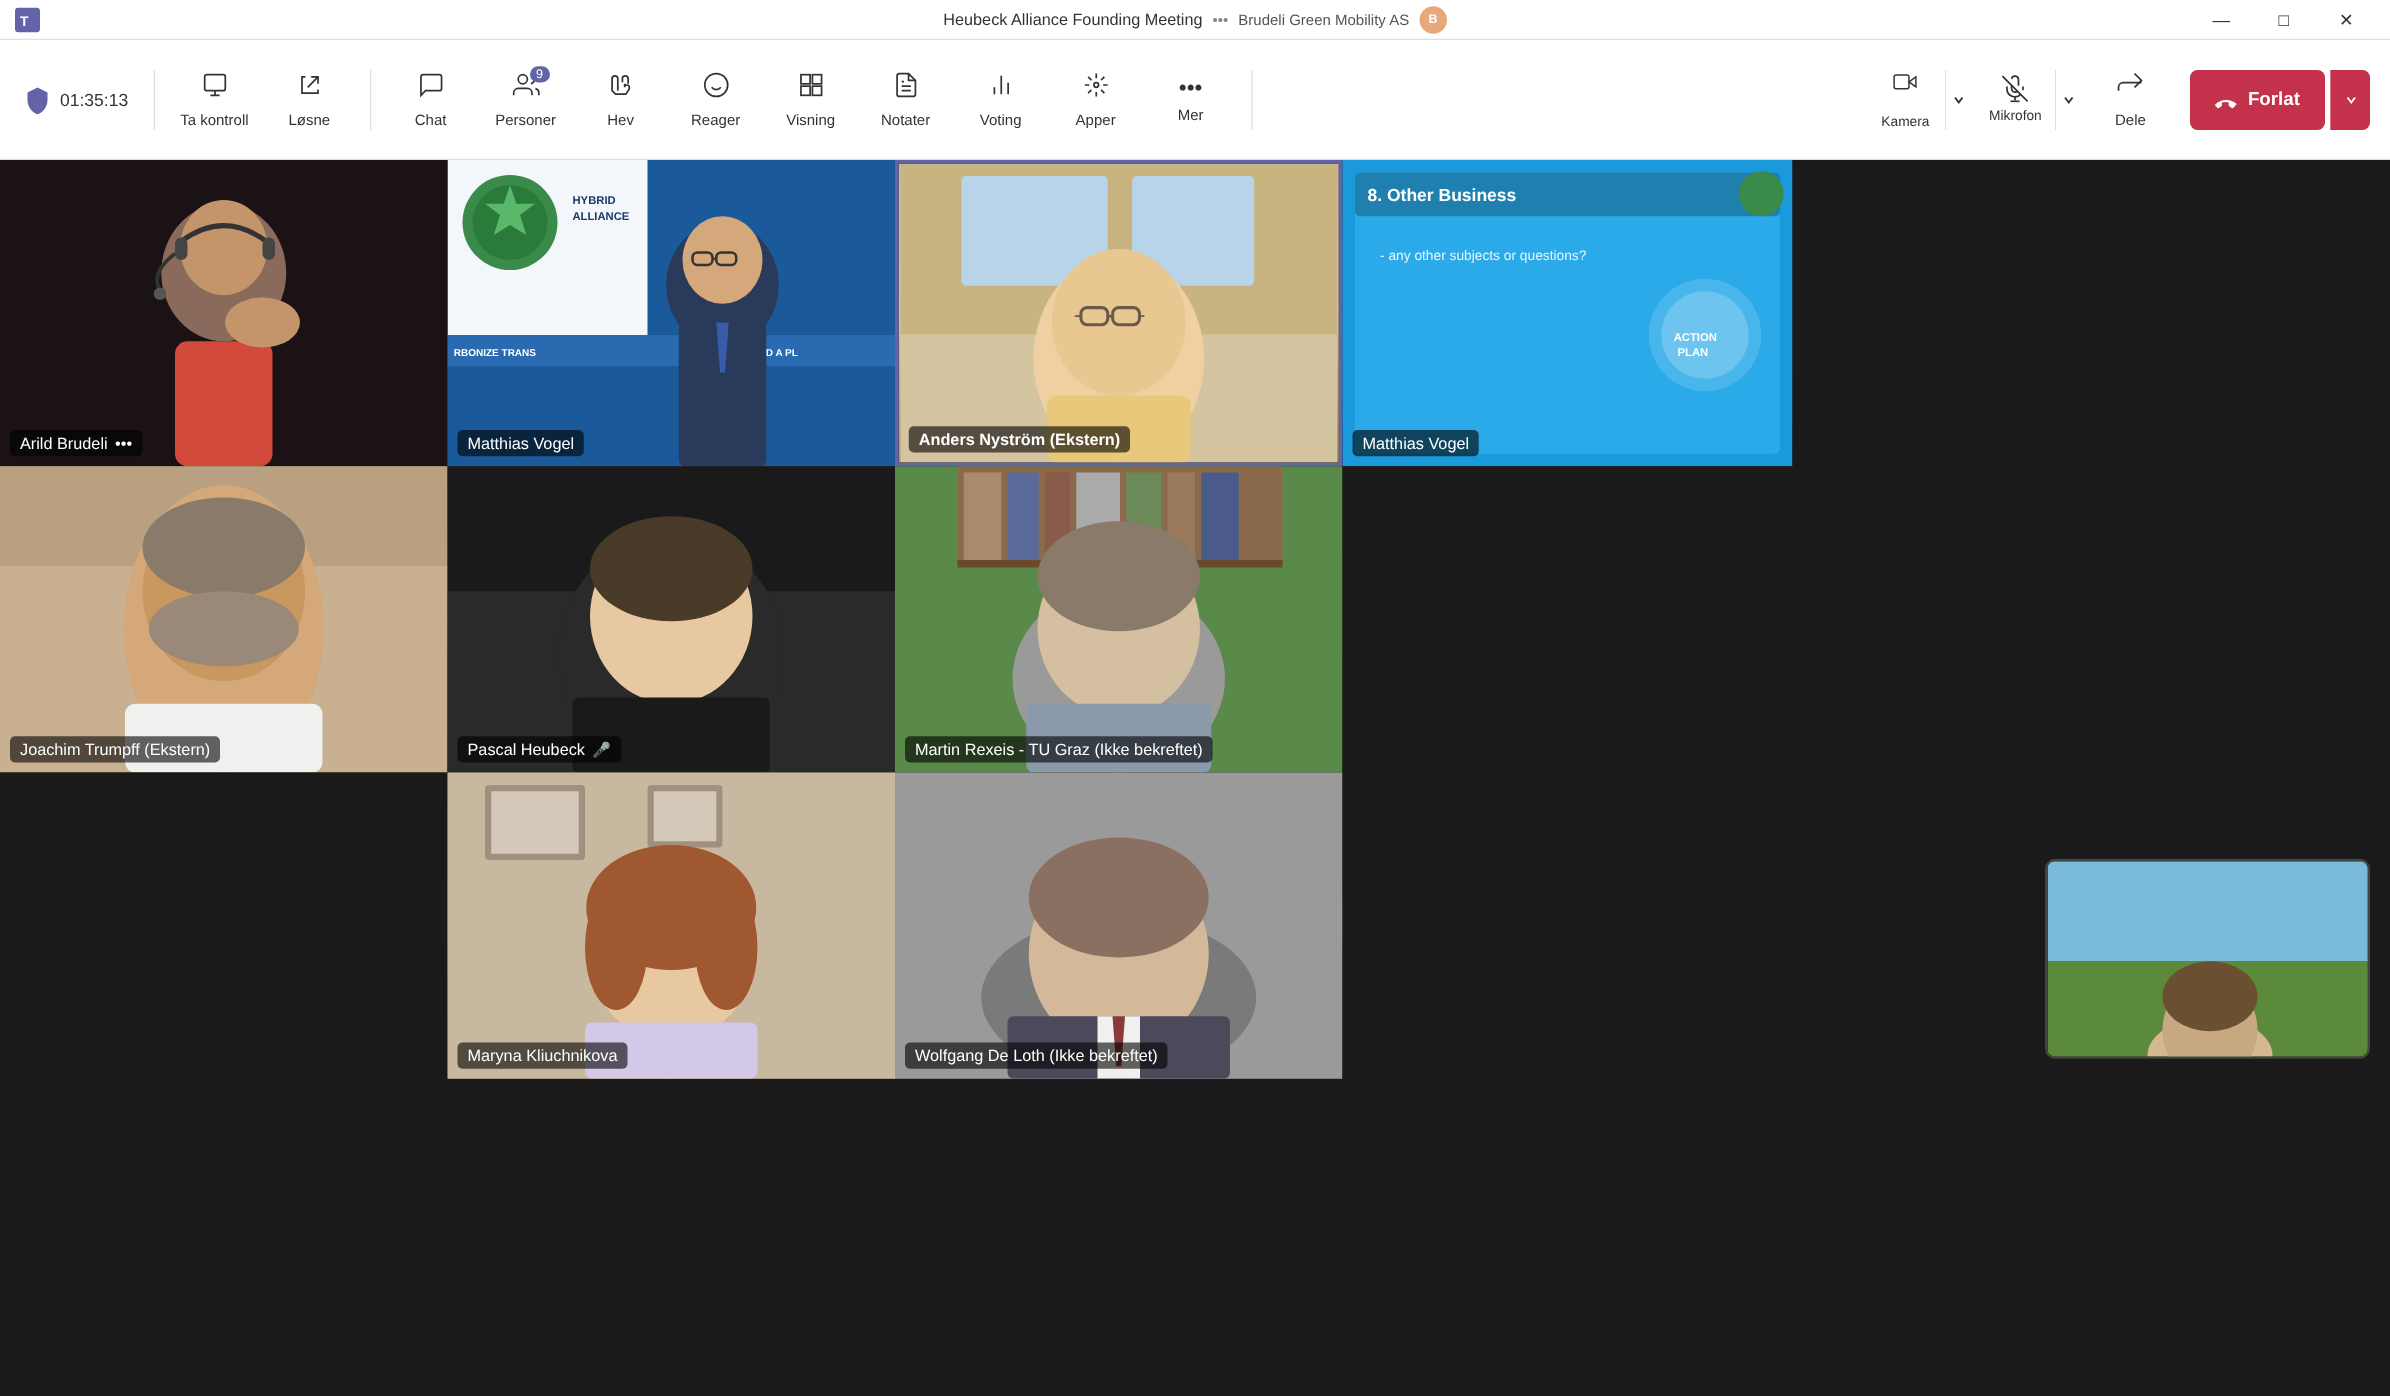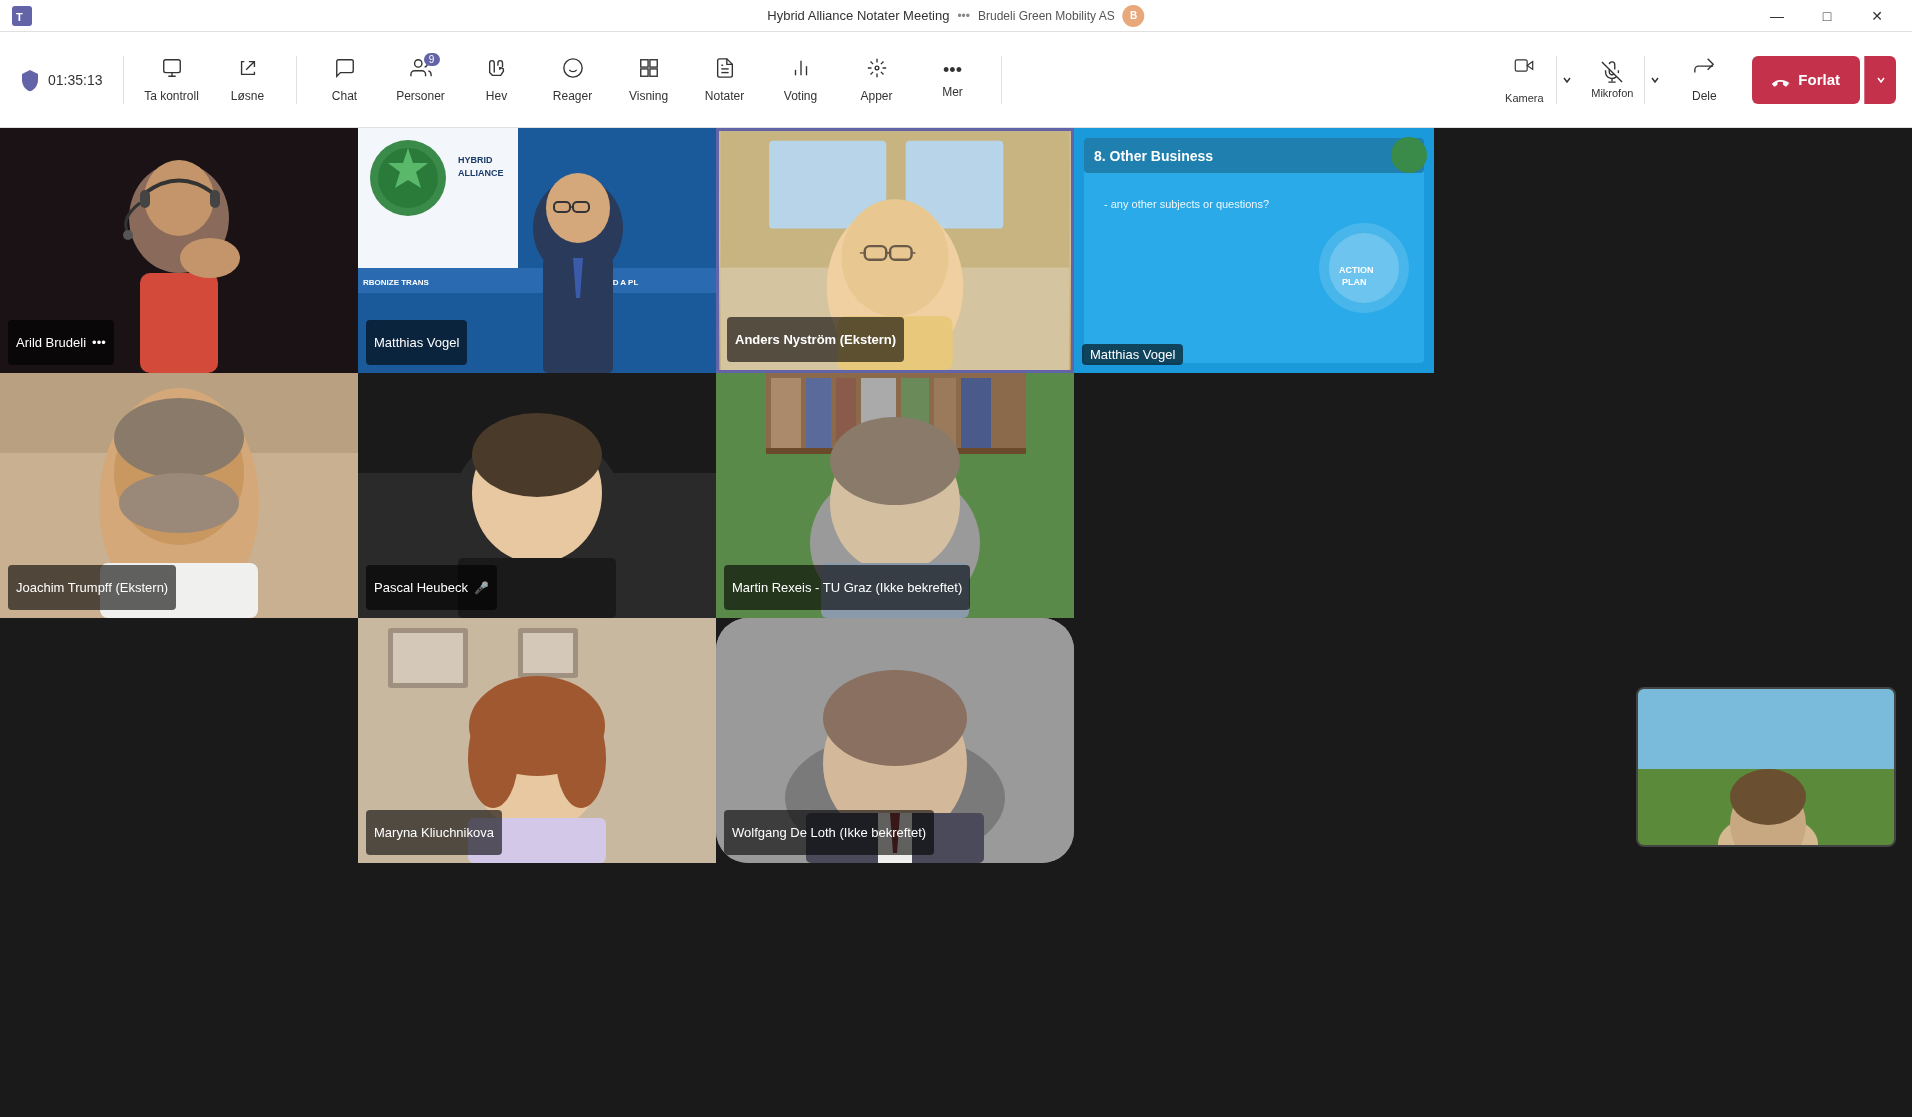--- a/index.html
+++ b/index.html
@@ -209,21 +209,21 @@
       overflow: hidden;
       background: #2d2d2d;
     }
     .video-label {
       position: absolute;
       bottom: 8px;
       left: 8px;
       background: rgba(0,0,0,0.6);
       color: #fff;
       font-size: 13px;
-      padding: 15px 8px;
+      padding: 3px 8px;
       border-radius: 4px;
       display: flex;
       align-items: center;
       gap: 6px;
     }
     .active-speaker {
       border: 3px solid #6264a7;
     }
 
     
@@ -270,21 +270,20 @@
     .martin-bg {
       background: linear-gradient(180deg, #4a7a3a 0%, #5a8a4a 50%, #3a6a2a 100%);
     }
     
     .maryna-bg {
       background: linear-gradient(180deg, #c8b8a0 0%, #d4c4a8 50%, #b8a890 100%);
     }
     
     .wolfgang-bg {
       background: linear-gradient(180deg, #9a9a9a 0%, #b0b0b0 50%, #888888 100%);
-      border-radius: 32px;
     }
     .matthias-label {
       position: absolute;
       bottom: 8px;
       left: 8px;
       background: rgba(0,0,0,0.6);
       color: #fff;
       font-size: 13px;
       padding: 3px 8px;
       border-radius: 4px;
@@ -312,21 +311,21 @@
 
 <div class="title-bar">
   <div class="title-bar-left">
 
     <svg width="20" height="20" viewBox="0 0 20 20">
       <rect width="20" height="20" rx="3" fill="#6264a7"></rect>
       <text x="4" y="15" font-size="11" fill="white" font-weight="bold">T</text>
     </svg>
   </div>
   <div class="title-bar-center">
-    <span>Hybrid Alliance Notater Meeting</span>
+    <span>Heubeck Alliance Founding Meeting</span>
     <span style="cursor:pointer; color:#888; font-size:12px;">•••</span>
     <span style="font-size:12px; color:#555;">Brudeli Green Mobility AS</span>
 
     <div style="width:22px;height:22px;border-radius:50%;background:#e8a87c;display:flex;align-items:center;justify-content:center;font-size:10px;color:#fff;font-weight:bold;">B</div>
   </div>
   <div class="title-bar-controls">
     <div class="title-btn">—</div>
     <div class="title-btn">□</div>
     <div class="title-btn close">✕</div>
   </div>

